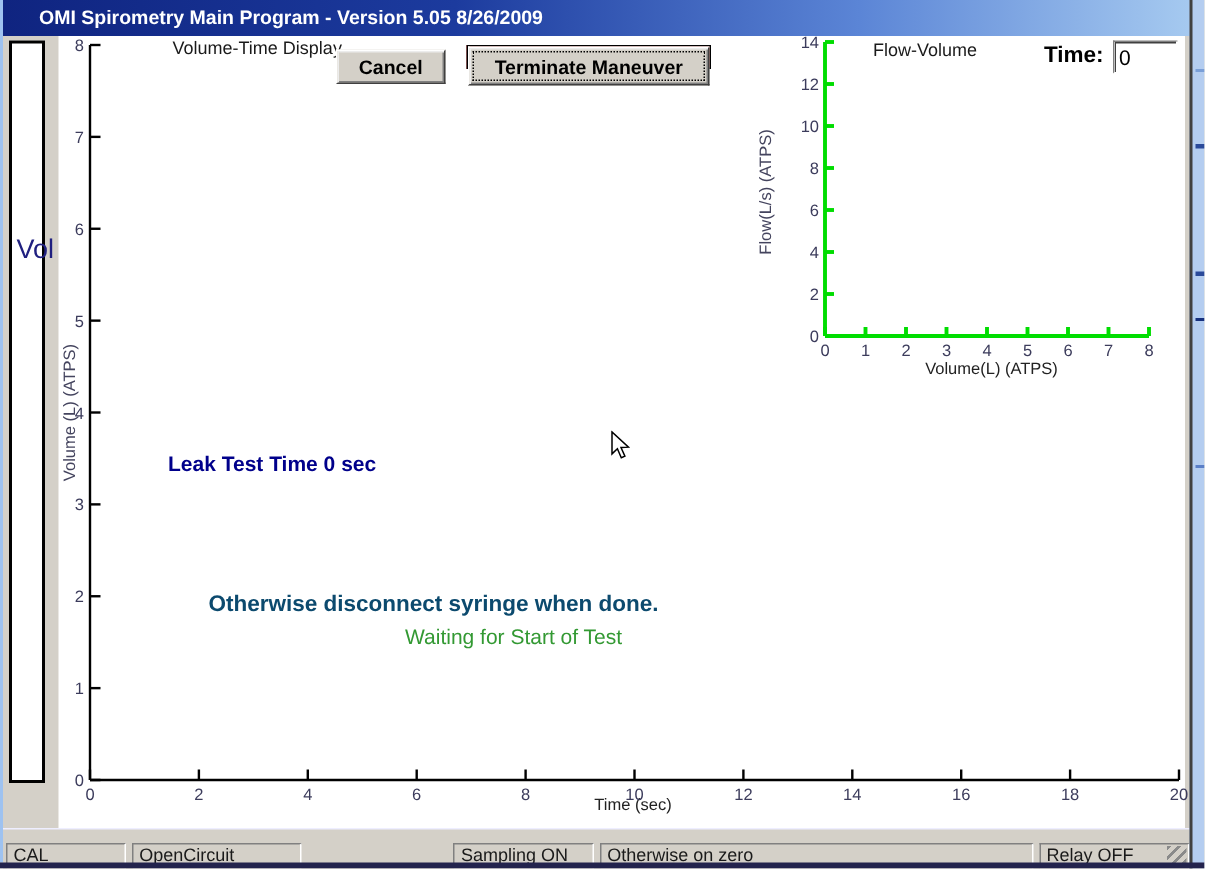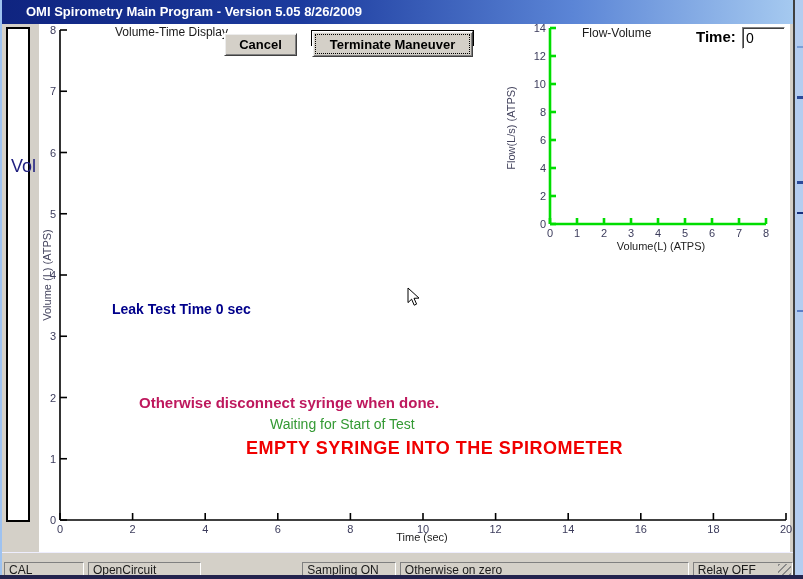--- a/index.html
+++ b/index.html
@@ -34,21 +34,21 @@
 
   .time-label { position:absolute; left:694px; top:28px; font-size:15px; font-weight:bold; color:#000; }
   .time-input { position:absolute; left:740px; top:27px; width:43px; height:22px; background:#ffffff;
     border:1px solid; border-color:#808080 #ffffff #ffffff #808080;
     box-shadow:inset 1px 1px 0 #404040; font-size:14px; padding:1px 3px; color:#000;
     font-family:"Liberation Sans",sans-serif; }
 
   .msg { position:absolute; white-space:nowrap; }
   .msg-leak    { left:110px; top:301px; font-size:14px; font-weight:bold; color:#00008b;text-align:center; }
   .msg-line1   { left:137px; top:375px; font-size:15px; font-weight:bold; color:#111; }
-  .msg-line2   { left:137px; top:394px; font-size:15px; font-weight:bold; color:#be185d; }
+  .msg-line2   { left:137px; top:394px; font-size:15px; font-weight:bold; color:#0c4a6e; }
   .msg-wait    { left:268px; top:416px; font-size:14px; color:#339933; }
   .msg-alert   { left:244px; top:438px; font-size:18px; font-weight:bold; color:#f00000; letter-spacing:0.5px; }
 
   .statusbar { position:absolute; left:0; top:552px; width:793px; height:23px; background:#d4d0c8;
     display:flex; align-items:center; padding:17px 2px; gap:4px; border-top:1px solid #eef; }
   .status-panel { height:17px; background:#d4d0c8; border:1px solid; border-color:#808080 #ffffff #ffffff #808080;
     font-size:12px; color:#1a1a1a; line-height:15px; padding-left:4px; overflow:hidden; white-space:nowrap; position:relative; }
   .grip { position:absolute; right:1px; bottom:1px; width:13px; height:13px;
     background:repeating-linear-gradient(135deg,#8a8a8a 0 2px,#d4d0c8 2px 5px); }
 
@@ -84,21 +84,20 @@
   <input class="time-input" type="text" value="0" style="">
 
   <div class="axis-title rot" style="left:45px; top:275px;">Volume (L) (ATPS)</div>
   <div class="axis-title cx" style="left:420px; top:531px; color:#222;">Time (sec)</div>
   <div class="axis-title rot" style="left:509px; top:128px;">Flow(L/s) (ATPS)</div>
   <div class="axis-title cx" style="left:659px; top:240px; color:#222;">Volume(L) (ATPS)</div>
 
   <div class="msg msg-leak">Leak Test Time 0 sec</div>
   <div class="msg msg-line2">Otherwise disconnect syringe when done.</div>
   <div class="msg msg-wait">Waiting for Start of Test</div>
-  <div class="msg msg-alert">EMPTY SYRINGE INTO THE SPIROMETER</div>
 
   <div class="statusbar" id="statusbar">
       <div class="status-panel" style="width: 82px;">CAL</div>
       <div class="status-panel" style="width: 116px;">OpenCircuit</div>
       <div class="status-panel" style="width: 96px; margin-top: 36px;">Auto Start</div>
       <div class="status-panel" style="width: 96px;">Sampling ON</div>
       <div class="status-panel" style="width: 297px;">Otherwise on zero</div>
       <div class="status-panel" style="width: 103px;">Relay OFF<div class="grip"></div></div>
     </div>
 </div>

